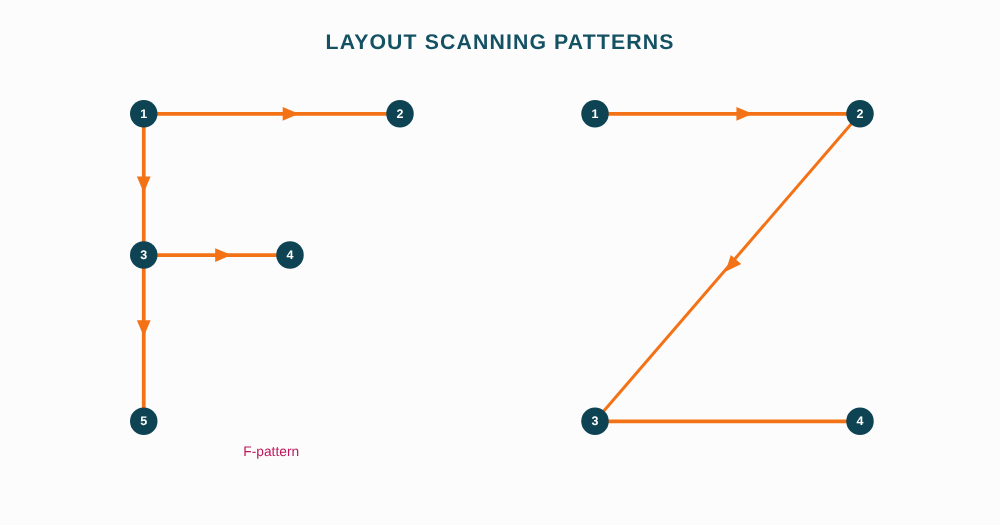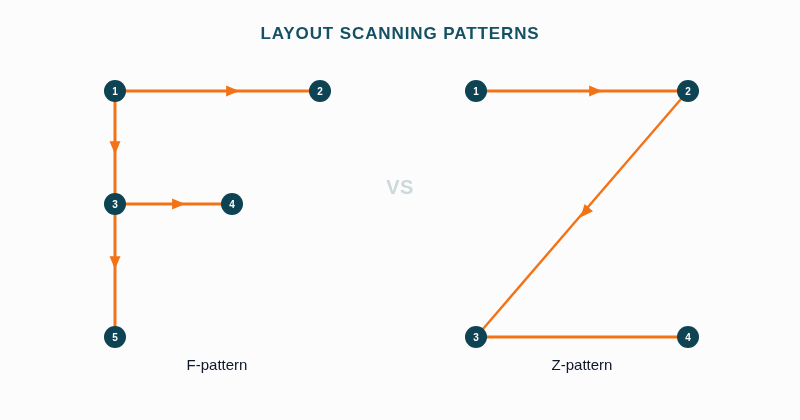--- a/index.html
+++ b/index.html
@@ -52,22 +52,22 @@
     font-size: 20px;
     font-weight: bold;
     letter-spacing: 0.5px;
     color: #ccd8dc;
   }
   .pattern-caption {
     position: absolute;
     top: 356px;
     width: 240px;
     text-align: center;
-    font-size: 15px;
-    color: #0f172a;
+    font-size: 11px;
+    color: #be185d;
   }
   #caption-f { left: 97px; }
   #caption-z { left: 462px; }
   svg.diagram {
     position: absolute;
     left: 0;
     top: 0;
     width: 800px;
     height: 420px;
   }
@@ -87,21 +87,20 @@
   }
   .edge-line.diagonal { stroke-width: 2.4; }
   .arrow-head { fill: #f47216; }
 </style>
 </head>
 <body>
 
 <div id="stage">
 
   <div id="page-title">LAYOUT SCANNING PATTERNS</div>
-  <div id="vs-label">VS</div>
 
   <svg class="diagram" viewBox="0 0 800 420">
     <g id="g-f-pattern">
         <line x1="125" y1="91" x2="310" y2="91" class="edge-line"></line>
         <polygon points="-5.8500000000000005,-5.5 7.15,0 -5.8500000000000005,5.5" transform="translate(232,91) rotate(0)" class="arrow-head"></polygon>
         <line x1="115" y1="101" x2="115" y2="194" class="edge-line"></line>
         <polygon points="-5.8500000000000005,-5.5 7.15,0 -5.8500000000000005,5.5" transform="translate(115,147) rotate(90)" class="arrow-head"></polygon>
         <line x1="125" y1="204" x2="222" y2="204" class="edge-line"></line>
         <polygon points="-5.8500000000000005,-5.5 7.15,0 -5.8500000000000005,5.5" transform="translate(178,204) rotate(0)" class="arrow-head"></polygon>
         <line x1="115" y1="214" x2="115" y2="327" class="edge-line"></line>
@@ -146,15 +145,14 @@
           <text x="476" y="337.5" class="node-label">3</text>
         </g>
         <g>
           <circle cx="688" cy="337" r="11" class="node-circle"></circle>
           <text x="688" y="337.5" class="node-label">4</text>
         </g>
       </g>
   </svg>
 
   <div class="pattern-caption" id="caption-f">F-pattern</div>
-  <div class="pattern-caption" id="caption-z">Z-pattern</div>
 
 </div>
 
 </body></html>

